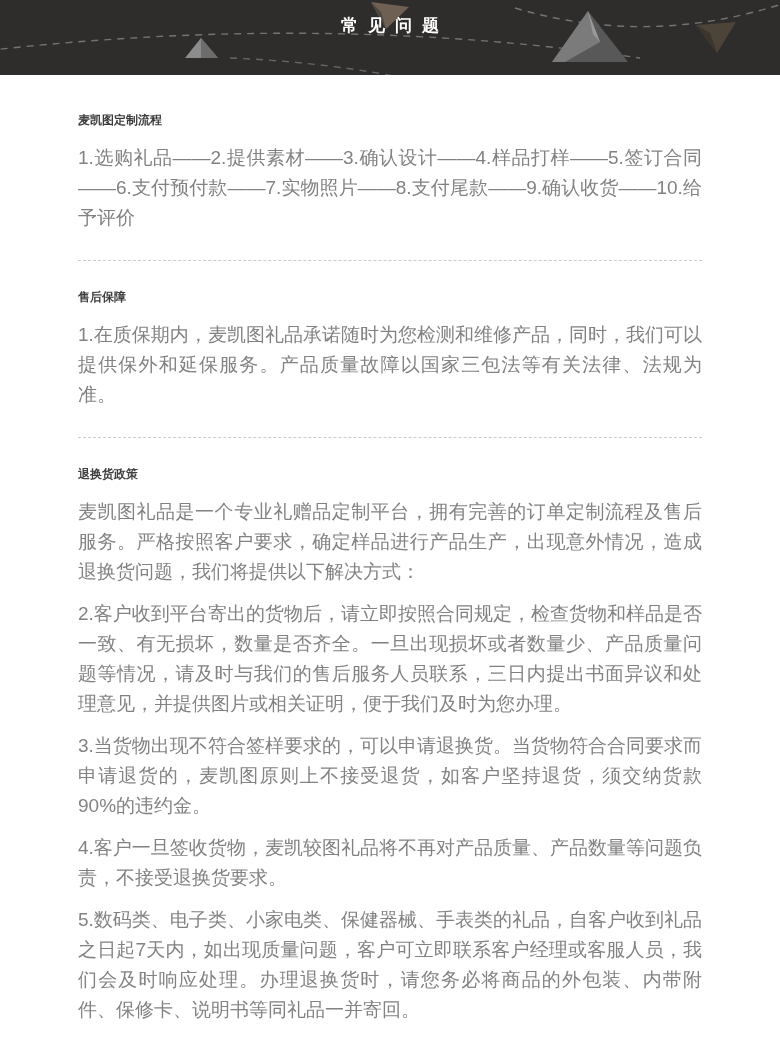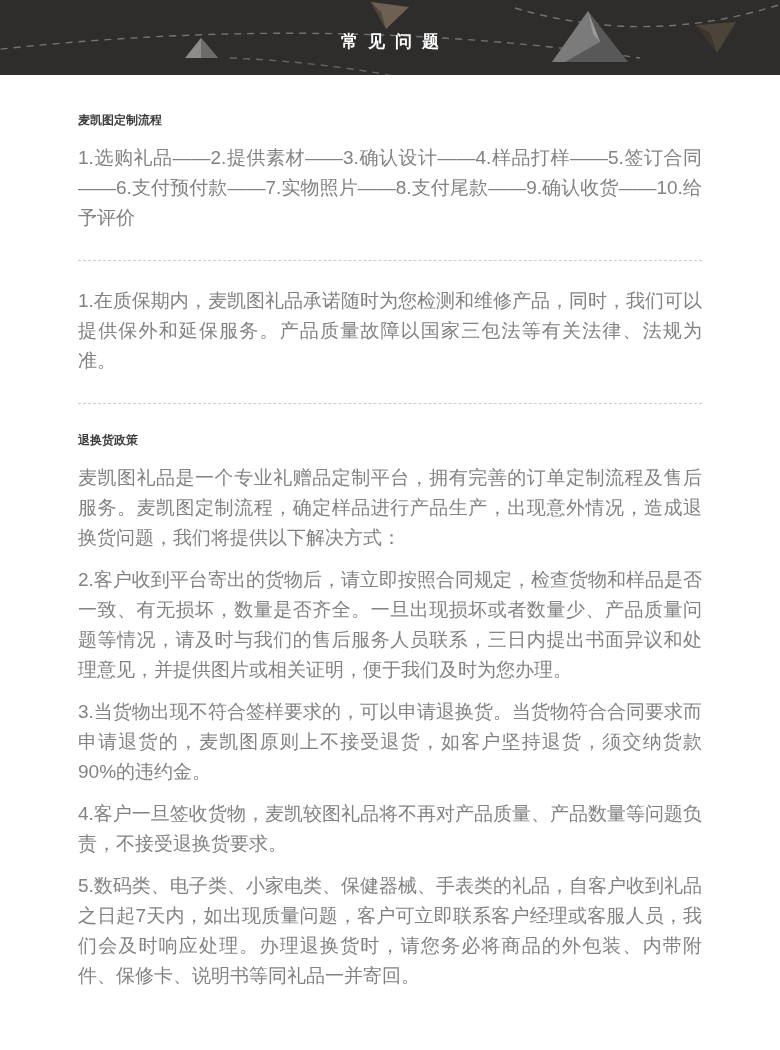--- a/index.html
+++ b/index.html
@@ -4,21 +4,21 @@
 <style>
   * { box-sizing: border-box; margin: 0; padding: 0; }
   html,body { background:#fff; }
   body { font-family: "Liberation Sans", "DejaVu Sans", sans-serif; }
   .page { position:relative; width:780px; height:1050px; margin:0 auto; background:#ffffff; overflow:hidden; }
 
   
   .banner { position:relative; height:75px; background:#2f2d2c; overflow:hidden; }
   .banner-deco { position:absolute; inset:0; width:780px; height:75px; }
   .banner-title { position:relative; z-index:2; text-align:center; color:#ffffff; font-size:17px;
-                  font-weight:bold; letter-spacing:10px; padding-top:30px; text-indent:10px; }
+                  font-weight:bold; letter-spacing:10px; padding-top:14px; text-indent:10px; }
 
   
   .content { padding: 34px 78px 0 78px; }
   .section-title { font-size:12px; color:#3d3d3d; font-weight:bold; line-height:22px; margin-bottom:4px; }
   .para { font-size:19px; line-height:30px; color:#828282; margin-top:12px; text-align:justify; }
   .divider { border:none; border-top:1px dashed #cccccc; margin:27px 0 25px 0; height:0; }
 </style>
 </head>
 <body>
 
@@ -49,28 +49,29 @@
   <div class="content">
 
     <div>
       <div class="section-title">麦凯图定制流程</div>
       <p class="para">1.选购礼品——2.提供素材——3.确认设计——4.样品打样——5.签订合同——6.支付预付款——7.实物照片——8.支付尾款——9.确认收货——10.给予评价</p>
     </div>
 
     <hr class="divider">
 
     <div>
+      <div class="section-title">售后保障</div>
       <p class="para">1.在质保期内，麦凯图礼品承诺随时为您检测和维修产品，同时，我们可以提供保外和延保服务。产品质量故障以国家三包法等有关法律、法规为准。</p>
     </div>
 
     <hr class="divider">
 
     <div>
       <div class="section-title">退换货政策</div>
-      <p class="para">麦凯图礼品是一个专业礼赠品定制平台，拥有完善的订单定制流程及售后服务。麦凯图定制流程，确定样品进行产品生产，出现意外情况，造成退换货问题，我们将提供以下解决方式：</p>
+      <p class="para">麦凯图礼品是一个专业礼赠品定制平台，拥有完善的订单定制流程及售后服务。严格按照客户要求，确定样品进行产品生产，出现意外情况，造成退换货问题，我们将提供以下解决方式：</p>
       <p class="para">2.客户收到平台寄出的货物后，请立即按照合同规定，检查货物和样品是否一致、有无损坏，数量是否齐全。一旦出现损坏或者数量少、产品质量问题等情况，请及时与我们的售后服务人员联系，三日内提出书面异议和处理意见，并提供图片或相关证明，便于我们及时为您办理。</p>
       <p class="para">3.当货物出现不符合签样要求的，可以申请退换货。当货物符合合同要求而申请退货的，麦凯图原则上不接受退货，如客户坚持退货，须交纳货款90%的违约金。</p>
       <p class="para">4.客户一旦签收货物，麦凯较图礼品将不再对产品质量、产品数量等问题负责，不接受退换货要求。</p>
       <p class="para">5.数码类、电子类、小家电类、保健器械、手表类的礼品，自客户收到礼品之日起7天内，如出现质量问题，客户可立即联系客户经理或客服人员，我们会及时响应处理。办理退换货时，请您务必将商品的外包装、内带附件、保修卡、说明书等同礼品一并寄回。</p>
     </div>
 
   </div>
 </div>
 
 </body></html>

